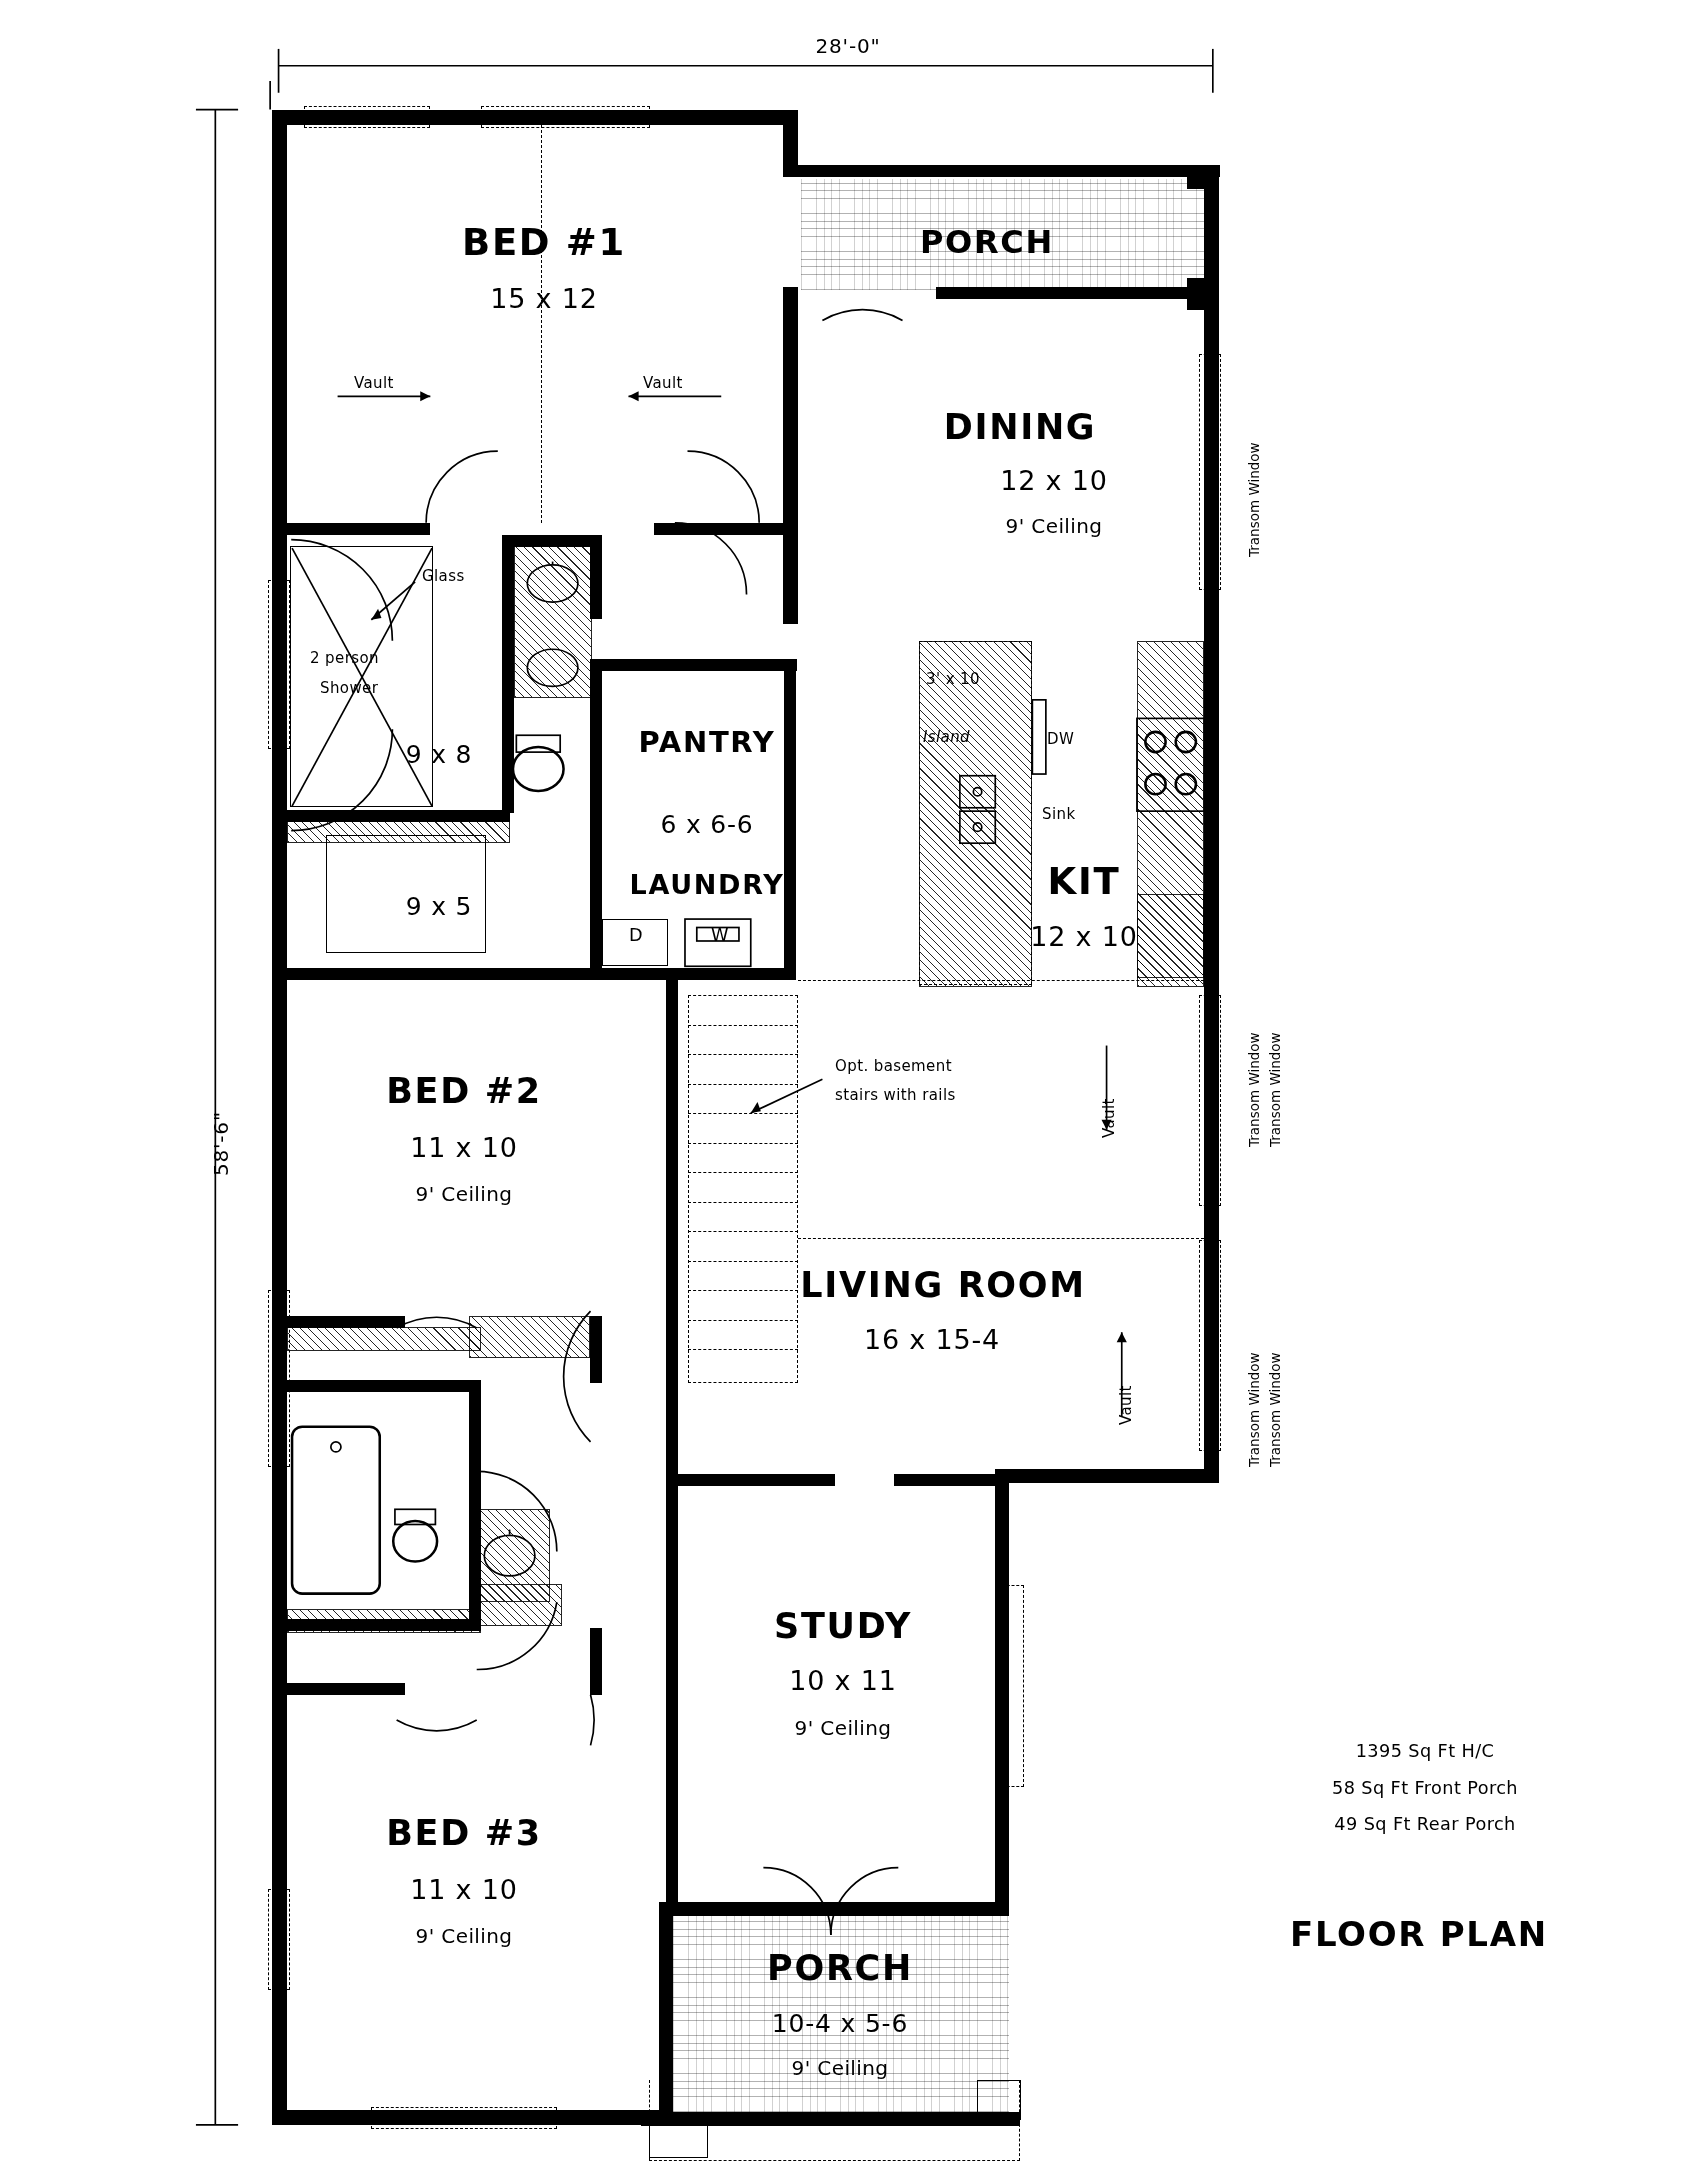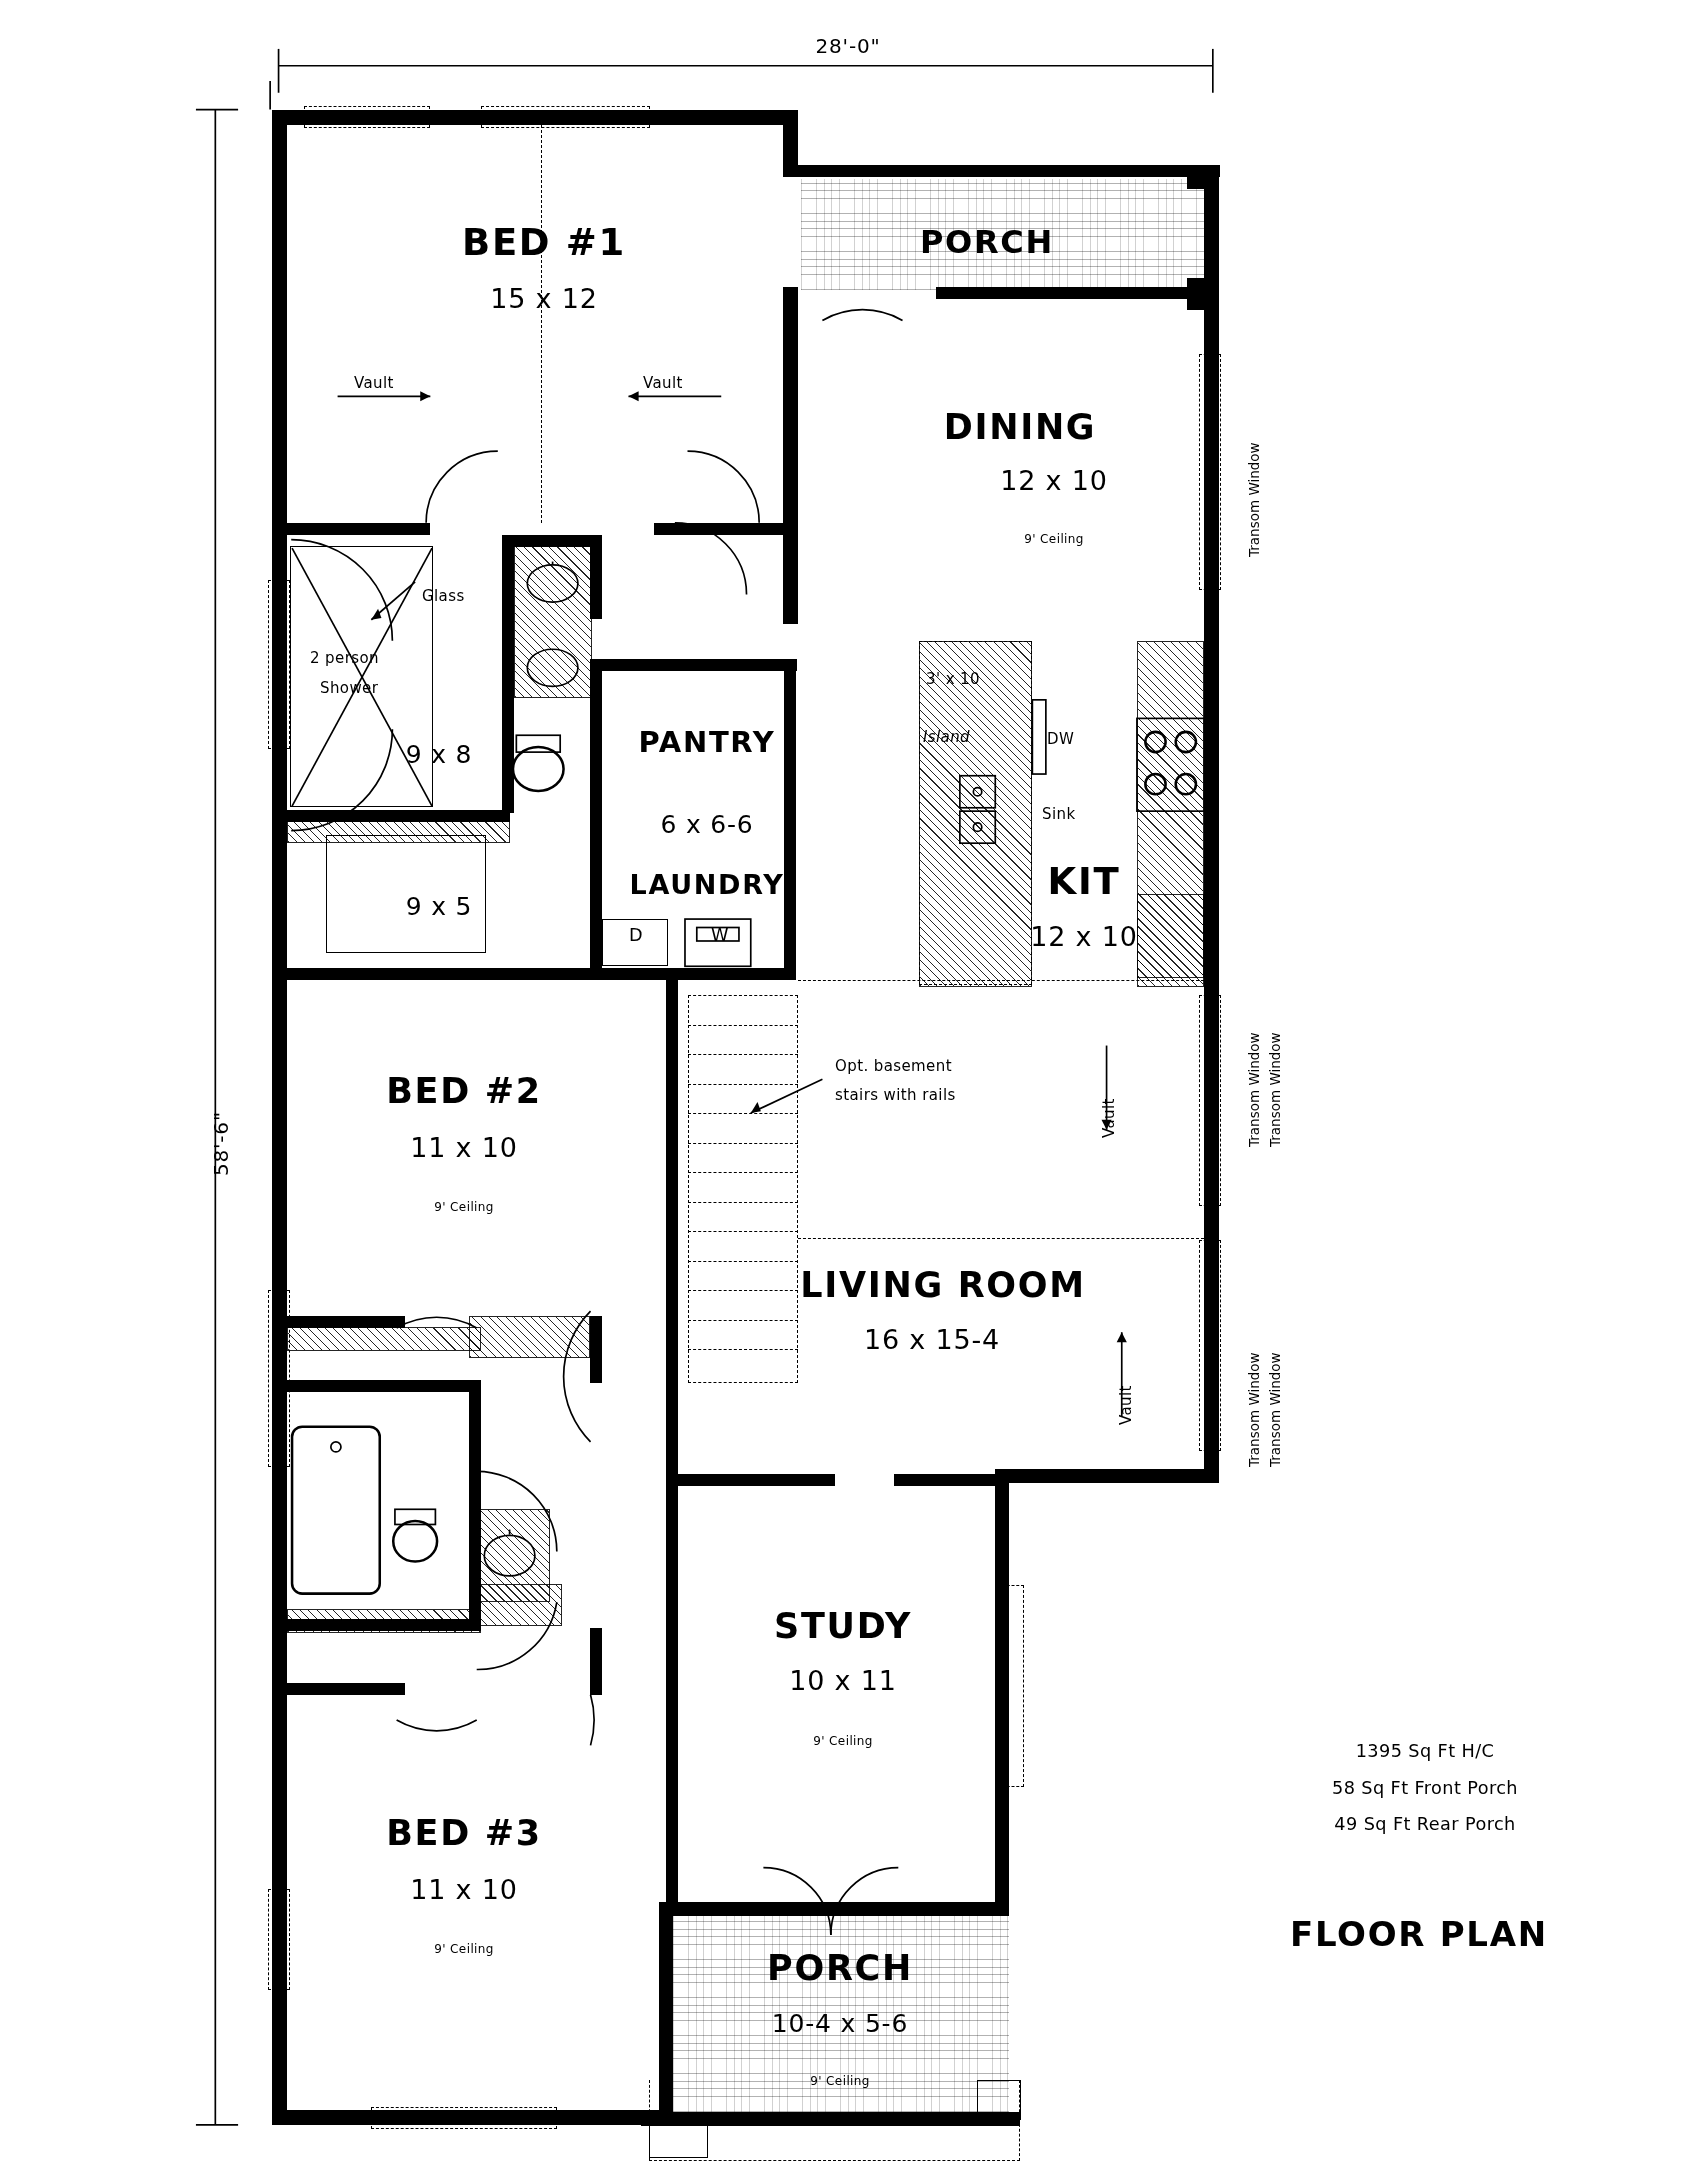--- a/index.html
+++ b/index.html
@@ -70,23 +70,22 @@
     font-weight: 400;
     white-space: nowrap;
     font-size: 23px;
     letter-spacing: 0.8px;
   }
   .room-sub {
     position: absolute;
     font-family: "DejaVu Sans", sans-serif;
     font-weight: 400;
     white-space: nowrap;
-    font-size: 12px;
+    font-size: 20px;
     letter-spacing: 0.4px;
-    margin-top: 18px;
   }
   .note {
     position: absolute;
     font-family: "DejaVu Sans", sans-serif;
     font-size: 15px;
     white-space: nowrap;
     letter-spacing: 0.4px;
   }
   .note-sm {
     position: absolute;
@@ -357,21 +356,21 @@
   <div class="room-sub" data-name="room-sub-rear-porch" style="left:840px; top:2056px; transform:translateX(-50%);">9' Ceiling</div>
 
   <div class="room-dim" data-name="closet-dim-9x8" style="left:439px; top:740px; transform:translateX(-50%); font-size:25px;">9 x 8</div>
   <div class="room-dim" data-name="closet-dim-9x5" style="left:439px; top:892px; transform:translateX(-50%); font-size:25px;">9 x 5</div>
 
   <div class="note" data-name="annotation-vault-1" style="left:354px; top:374px;">Vault</div>
   <div class="note" data-name="annotation-vault-2" style="left:643px; top:374px;">Vault</div>
   <div class="note vert" data-name="annotation-vault-3" style="left:1100px; top:1138px;">Vault</div>
   <div class="note vert" data-name="annotation-vault-4" style="left:1117px; top:1425px;">Vault</div>
 
-  <div class="note" data-name="annotation-glass" style="left:422px; top:567px;margin-top:20px;">Glass</div>
+  <div class="note" data-name="annotation-glass" style="left:422px; top:567px;">Glass</div>
   <div class="note" data-name="annotation-shower-line1" style="left:310px; top:649px;">2 person</div>
   <div class="note" data-name="annotation-shower-line2" style="left:320px; top:679px;">Shower</div>
 
   <div class="note" data-name="annotation-island-size" style="left:926px; top:670px;">3' x 10</div>
   <div class="note" data-name="annotation-island-label" style="left:923px; top:728px;font-style:italic;">Island</div>
   <div class="note" data-name="annotation-dishwasher" style="left:1047px; top:730px;">DW</div>
   <div class="note" data-name="annotation-sink" style="left:1042px; top:805px;">Sink</div>
   <div class="note-sm" data-name="annotation-dryer" style="left:629px; top:925px; font-size:17.7px;">D</div>
   <div class="note-sm" data-name="annotation-washer" style="left:711px; top:925px; font-size:17.7px;">W</div>
 

